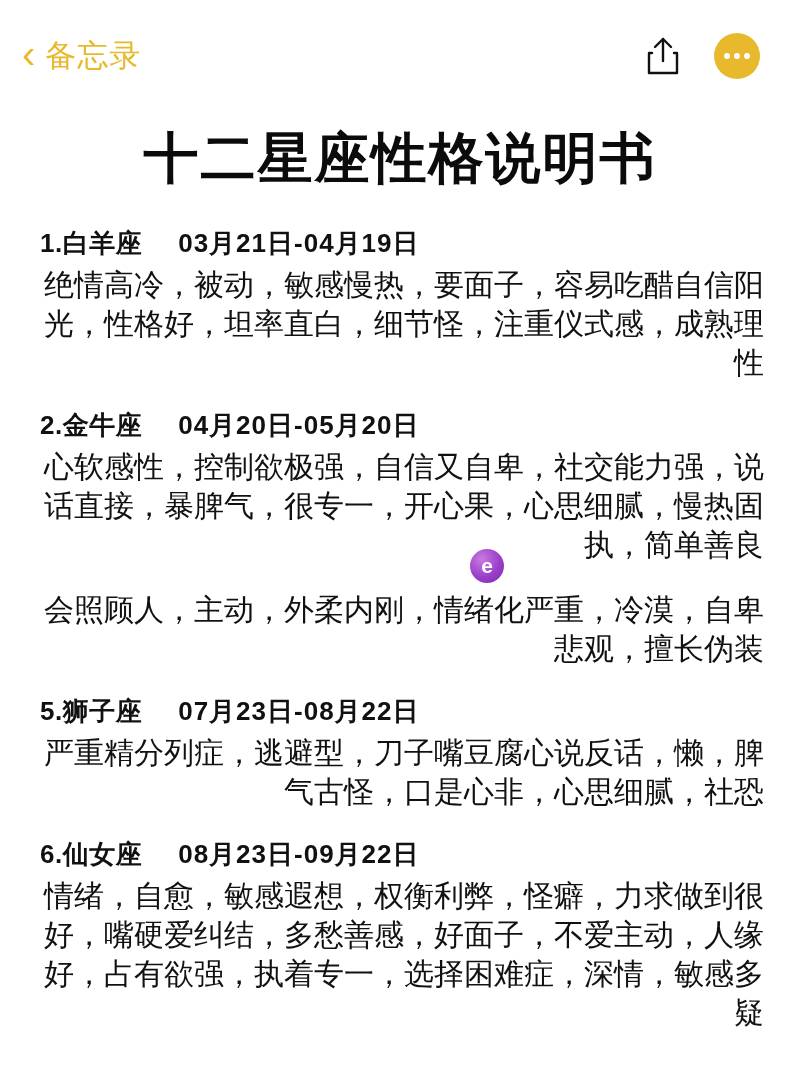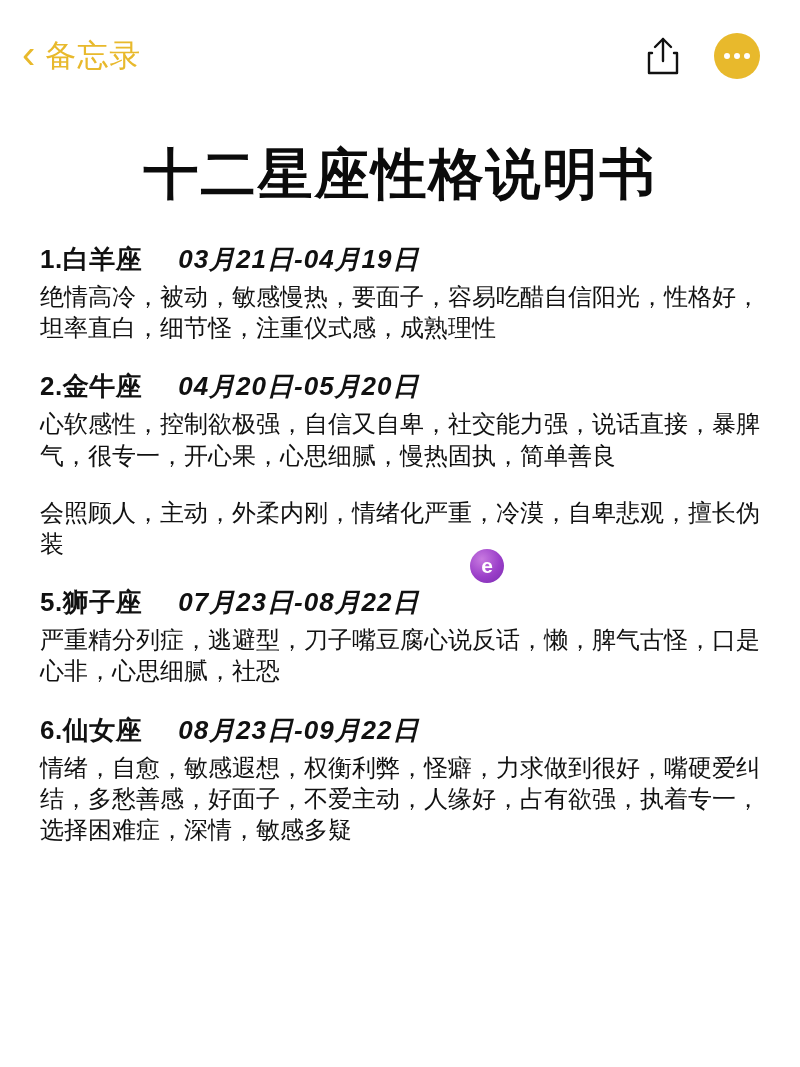--- a/index.html
+++ b/index.html
@@ -69,21 +69,21 @@
     background: #ffffff;
     display: block;
   }
 
   
   .doc-title {
     text-align: center;
     font-size: 55px;
     font-weight: 700;
     letter-spacing: 2px;
-    margin: 26px 0 30px 0;
+    margin: 10px 0 30px 0;
     color: #0b0b0b;
   }
 
   
   .content {
     padding: 0 36px 0 40px;
   }
   .entry {
     margin-bottom: 26px;
   }
@@ -93,27 +93,27 @@
     letter-spacing: 0.5px;
     margin-bottom: 4px;
     white-space: nowrap;
   }
   .entry-head .sign {
     margin-right: 36px;
   }
   .entry-head .dates {
     font-weight: 700;
     letter-spacing: 1px;
-    font-style: italic;
   }
   .entry-body {
-    font-size: 24px;
+    font-size: 30px;
     line-height: 1.30;
     letter-spacing: 0px;
     word-break: break-all;
+    text-align: right;
   }
 
   
   .watermark {
     position: absolute;
     left: 470px;
     top: 549px;
     width: 34px;
     height: 34px;
     border-radius: 50%;

